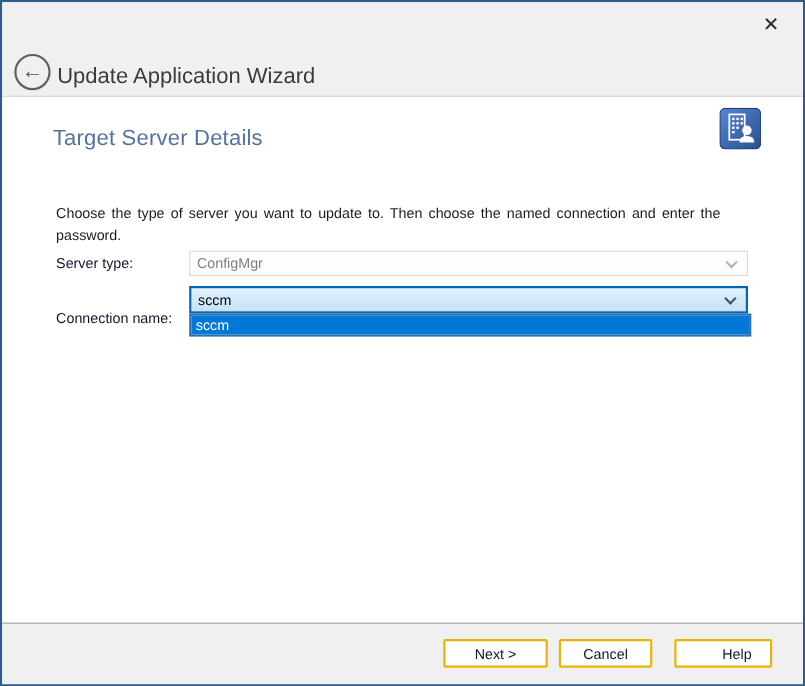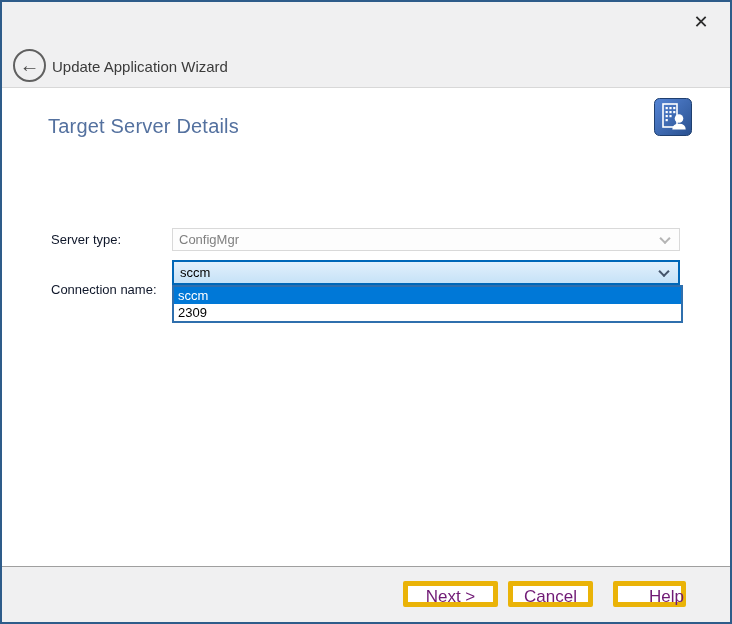--- a/index.html
+++ b/index.html
@@ -19,21 +19,21 @@
     display:flex; align-items:center; justify-content:center;
     font-size:18px; color:#2b2b2b; background:transparent; border:none; cursor:default;
   }
   .back-btn {
     position:absolute; left:11px; top:47px; width:33px; height:33px;
     border:2px solid #606060; border-radius:50%; background:transparent;
     display:flex; align-items:center; justify-content:center; padding:0;
   }
   .back-glyph { font-size:20px; color:#4c4c4c; line-height:1; margin-top:-2px; }
   .header-title {
-    position:absolute; left:50px; top:56px; font-size:15px; color:#3b3b3b;
+    position:absolute; left:50px; top:56px; font-size:20px; color:#3b3b3b;
   }
   
   .content { position:absolute; left:0; top:87px; width:728px; height:477px; background:#fff; }
   .page-title {
     position:absolute; left:46px; top:113px; font-size:20px; color:#54719f; letter-spacing:.2px;
   }
   .wizard-icon { position:absolute; left:652px; top:96px; width:38px; height:38px; }
   .description {
     position:absolute; left:49px; top:169px; width:604px;
     font-size:13px; color:#1c1c1c; line-height:1.5; text-align:justify;
@@ -70,26 +70,26 @@
   }
   .dropitem.selected { background:#0078d7; color:#fff; }
   .dropitem.normal   { background:#fff; color:#000; }
   
   .footer {
     position:absolute; left:0; top:564px; width:728px; height:56px;
     background:#f0f0f1; border-top:1px solid #9f9f9f;
   }
   .btn {
     position:absolute; height:26px; background:#fff;
-    border:5px solid #eab308; border-radius:2px;
-    font-family:"Liberation Sans", sans-serif; font-size:17px; color:#701a75;
+    border:2px solid #eab308; border-radius:2px;
+    font-family:"Liberation Sans", sans-serif; font-size:13px; color:#0f172a;
   }
   .btn-next   { left:401px; top:579px; width:95px; }
   .btn-cancel { left:506px; top:579px; width:85px; }
-  .btn-help   { left:611px; top:579px; width:73px;padding-left:31px; }
+  .btn-help   { left:611px; top:579px; width:89px;padding-left:31px; }
 </style>
 </head>
 <body>
 
 <div class="window">
 
   <div class="header">
     <button class="close-btn">✕</button>
     <button class="back-btn">
       <span class="back-glyph">←</span>
@@ -118,36 +118,36 @@
         <rect x="15.4" y="13" width="2.2" height="2.2"></rect>
         <rect x="19.2" y="13" width="2.2" height="2.2"></rect>
       <rect x="11.6" y="17" width="2.2" height="2.2"></rect>
         <rect x="15.4" y="17" width="2.2" height="2.2"></rect>
       <rect x="11.6" y="21" width="2.2" height="2.2"></rect>
     </g>
     <circle cx="25" cy="20.5" r="4.3" fill="#ffffff"></circle>
     <path d="M18.3 31.5 q0 -5.8 6.7 -5.8 q6.7 0 6.7 5.8 z" fill="#ffffff"></path>
   </svg>
 
+  <p class="description">Choose the type of server you want to update to. Then choose the named connection and enter the password.</p>
 
   <span class="field-label lbl-server">Server type:</span>
   <div class="combo combo-disabled" aria-disabled="true">
     <span>ConfigMgr</span>
     <i class="chev"></i>
   </div>
 
   <span class="field-label lbl-conn">Connection name:</span>
   <div class="combo combo-active">
     <span>sccm</span>
     <i class="chev chev-dark"></i>
   </div>
 
   <div class="droplist">
     <div class="dropitem selected">sccm</div>
-    <div class="dropitem normal">2309</div>
   </div>
 
   <div class="footer"></div>
   <button class="btn btn-next">Next &gt;</button>
   <button class="btn btn-cancel">Cancel</button>
   <button class="btn btn-help">Help</button>
 
 </div>
 
 </body></html>

